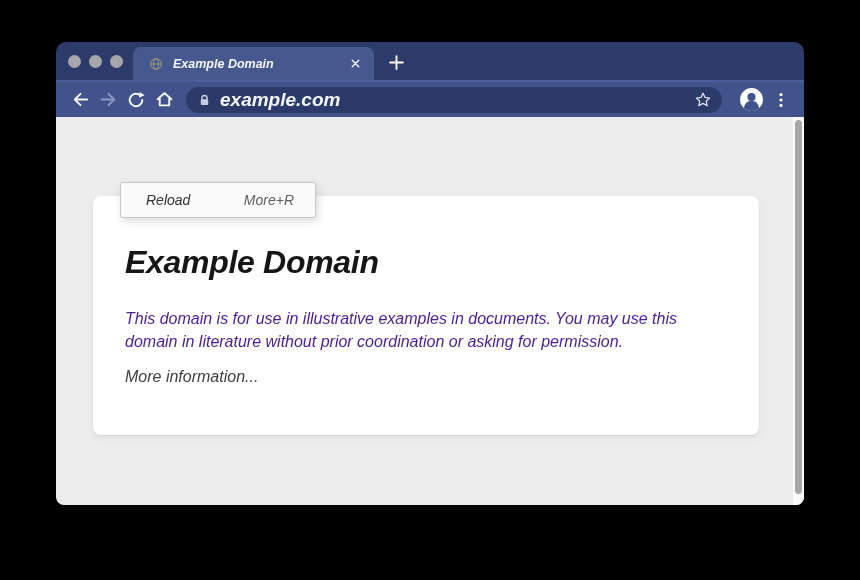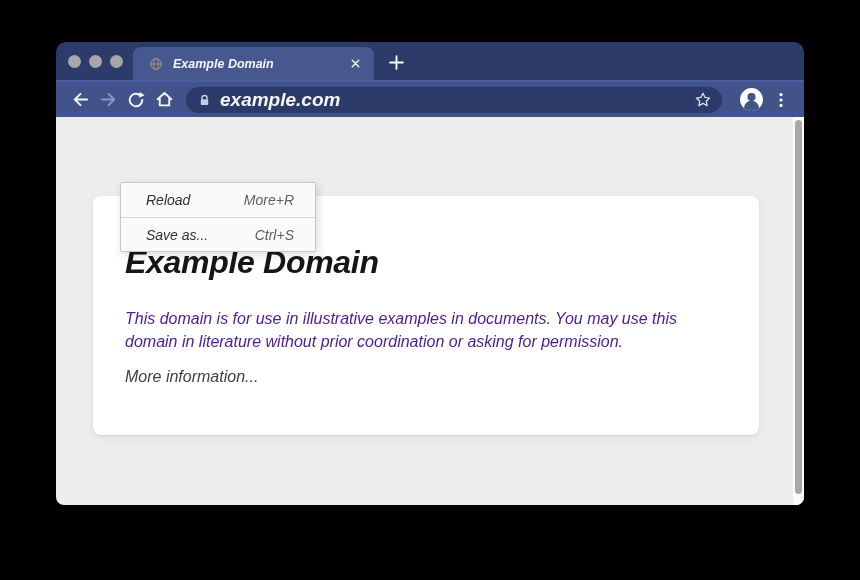--- a/index.html
+++ b/index.html
@@ -256,24 +256,20 @@
       <h1>Example Domain</h1>
       <p>This domain is for use in illustrative examples in documents. You may use this domain in literature without prior coordination or asking for permission.</p>
       <a href="#">More information...</a>
     </div>
 
     <div class="context-menu">
       <div class="menu-item">
         <span>Reload</span>
         <span class="menu-shortcut">More+R</span>
       </div>
-      <div class="menu-item">
-        <span>Save as...</span>
-        <span class="menu-shortcut">Ctrl+S</span>
-      </div>
     </div>
 
     <div class="scrollbar-track">
       <div class="scrollbar-thumb"></div>
     </div>
   </div>
 
 </div>
 
 </body></html>

